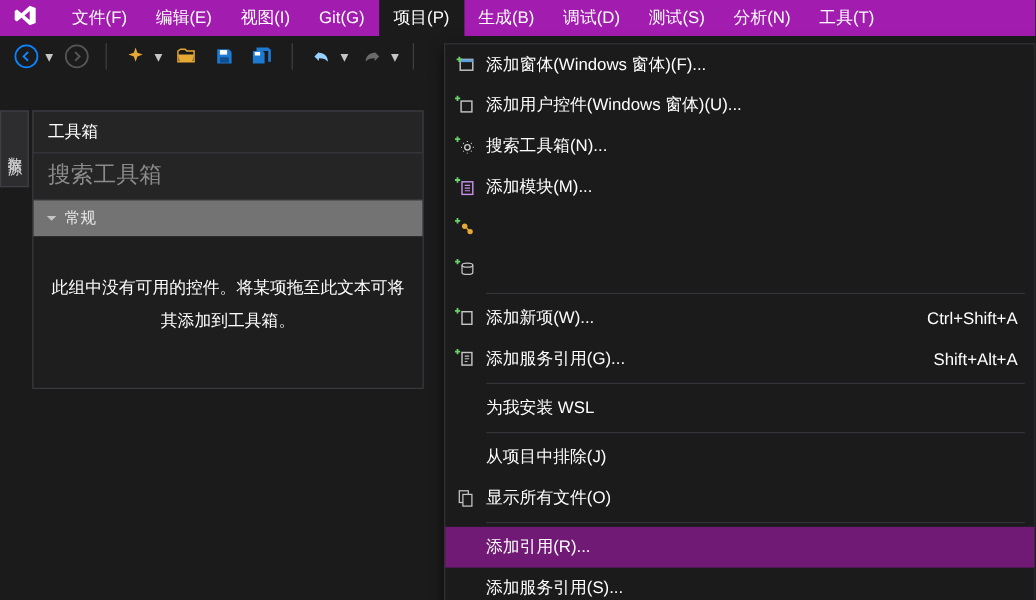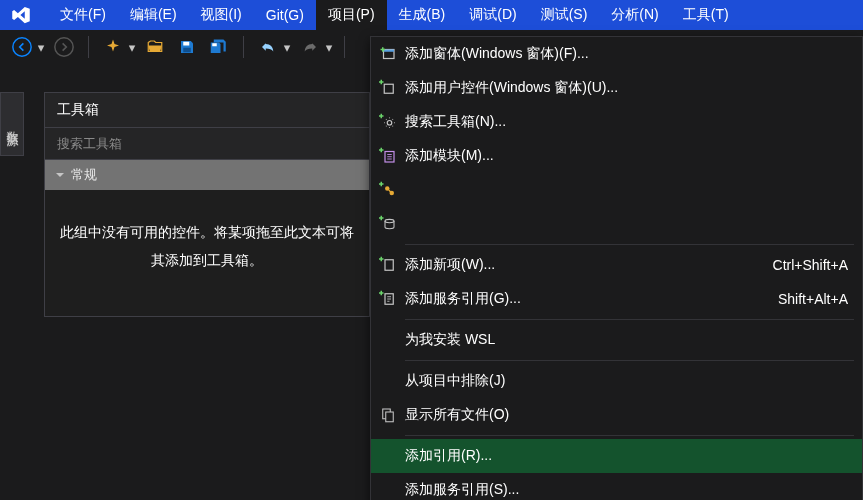--- a/index.html
+++ b/index.html
@@ -9,23 +9,23 @@
     font-family: "Microsoft YaHei", "Segoe UI", sans-serif;
     font-size: 13px;
     color: #f1f1f1;
     overflow: hidden;
     position: relative;
   }
 
   
   .menubar {
     display: flex;
-    align-items: center;
+    align-items: flex-start;
     height: 30px;
-    background: #1d4ed8;
+    background: #a21caf;
     padding-left: 8px;
   }
   .menubar .logo { width: 26px; height: 26px; display:flex; align-items:center; justify-content:center; margin-right: 14px; }
   .menubar .menu-item {
     padding: 6px 12px;
     color: #ffffff;
     font-size: 14px;
     cursor: default;
   }
   .menubar .menu-item.open {
@@ -65,21 +65,21 @@
     writing-mode: vertical-rl;
     text-orientation: upright;
     display:flex; align-items:center; justify-content:center;
     font-size: 12px;
     letter-spacing: 2px;
   }
 
   
   .toolbox {
     position: absolute;
-    left: 44px; top: 92px;
+    left: 27px; top: 92px;
     width: 326px;
     background: #252526;
     border: 1px solid #3f3f46;
   }
   .toolbox .title {
     padding: 8px 12px;
     color: #ffffff;
     font-size: 14px;
     border-bottom: 1px solid #3f3f46;
   }
@@ -87,21 +87,21 @@
     padding: 0;
     border-bottom: 1px solid #3f3f46;
   }
   .toolbox .search input {
     width: 100%;
     background: #252526;
     border: none;
     outline: none;
     color: #ec4899;
     padding: 8px 12px;
-    font-size: 13px;
+    font-size: 19px;
   }
   .toolbox .search input::placeholder { color: #8a8a8a; }
   .toolbox .category {
     display:flex; align-items:center;
     padding: 6px 10px;
     background: #737373;
     color: #e6e6e6;
     font-size: 13px;
   }
   .toolbox .category svg { margin-right: 6px; }
@@ -121,21 +121,21 @@
     width: 493px;
     background: #1b1b1c;
     border: 1px solid #333337;
     box-shadow: 0 4px 10px rgba(0,0,0,0.6);
   }
   .dropdown .row {
     display:flex; align-items:center;
     height: 34px;
     padding-right: 14px;
   }
-  .dropdown .row.hovered { background: #14532d; }
+  .dropdown .row.hovered { background: #701a75; }
   .dropdown .icon-cell {
     width: 34px; height: 34px;
     display:flex; align-items:center; justify-content:center;
     flex-shrink: 0;
   }
   .dropdown .label { flex: 1 1 auto; color: #ffffff; font-size: 14px; }
   .dropdown .shortcut { color: #ffffff; font-size: 14px; }
   .dropdown .divider { height: 1px; background: #333337; margin: 3px 8px 3px 34px; }
 
   .drop-arrow { color: #c5c5c5; }

